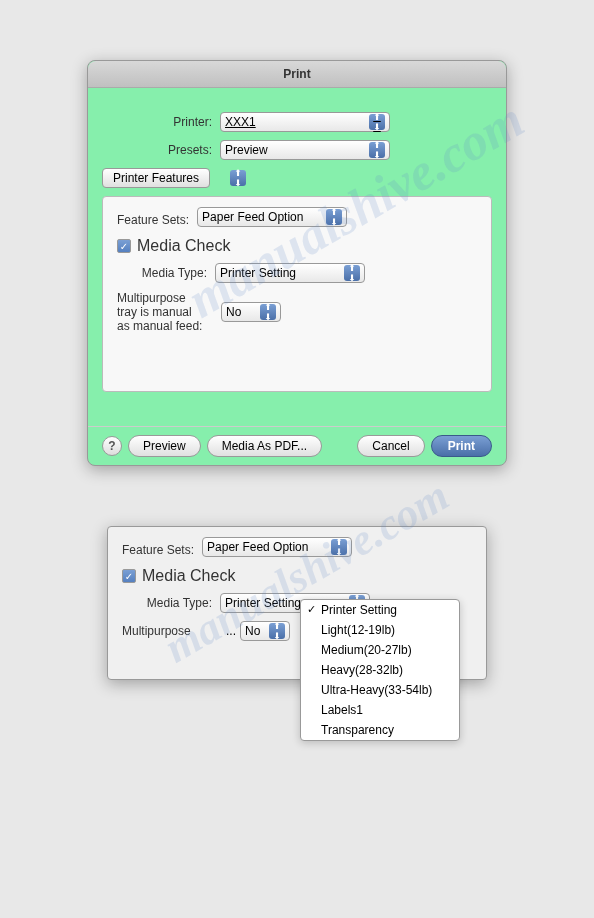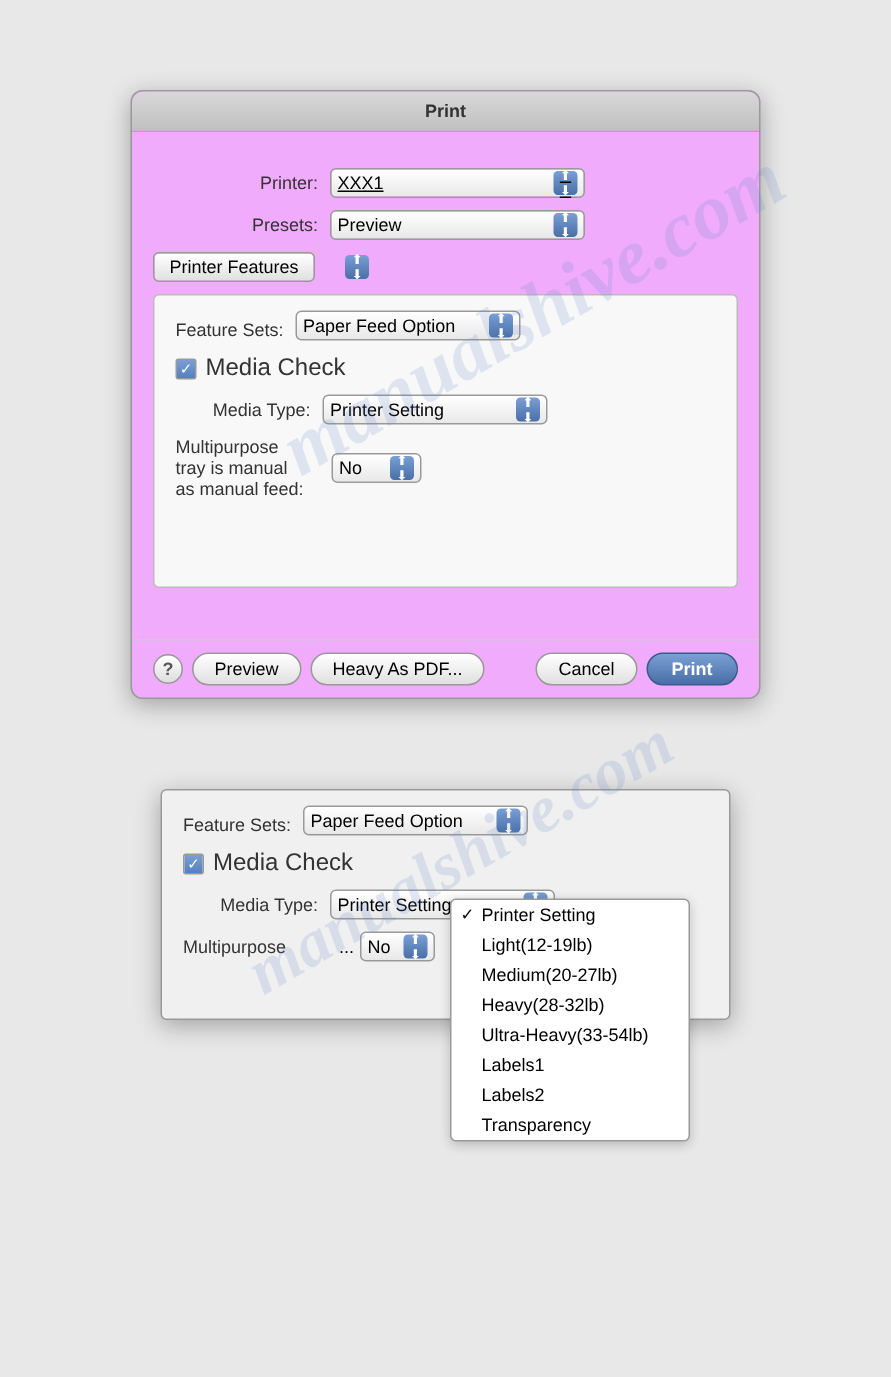--- a/index.html
+++ b/index.html
@@ -12,21 +12,21 @@
       min-height: 918px;
       display: flex;
       flex-direction: column;
       align-items: center;
       padding: 60px 0 40px 0;
       gap: 60px;
     }
 
     
     .dialog {
-      background: #f0abfc;
+      background: #86efac;
       border: 1px solid #999;
       border-radius: 8px;
       box-shadow: 0 4px 16px rgba(0,0,0,0.3);
       width: 420px;
     }
 
     .dialog-title-bar {
       background: linear-gradient(to bottom, #d8d8d8, #c0c0c0);
       border-bottom: 1px solid #aaa;
       border-radius: 8px 8px 0 0;
@@ -315,21 +315,21 @@
         </div>
 
         <div style="height: 40px;"></div>
       </div>
 
     </div>
 
     <div class="dialog-footer">
       <button class="btn-help">?</button>
       <button class="btn-preview">Preview</button>
-      <button class="btn-savepdf">Heavy As PDF...</button>
+      <button class="btn-savepdf">Media As PDF...</button>
       <div class="spacer"></div>
       <button class="btn-cancel">Cancel</button>
       <button class="btn-print">Print</button>
     </div>
   </div>
   <div class="watermark" style="top:120px; left:80px;">manualshive.com</div>
 </div>
 
 <div class="container-wrapper" style="position:relative;">
   <div class="dialog2">
@@ -369,19 +369,18 @@
 
     </div>
 
     <div class="dropdown-menu">
       <div class="dropdown-item selected">Printer Setting</div>
       <div class="dropdown-item">Light(12-19lb)</div>
       <div class="dropdown-item">Medium(20-27lb)</div>
       <div class="dropdown-item">Heavy(28-32lb)</div>
       <div class="dropdown-item">Ultra-Heavy(33-54lb)</div>
       <div class="dropdown-item">Labels1</div>
-      <div class="dropdown-item">Labels2</div>
       <div class="dropdown-item">Transparency</div>
     </div>
 
   </div>
   <div class="watermark" style="top:20px; left:40px; font-size:44px;">manualshive.com</div>
 </div>
 
 </body></html>

